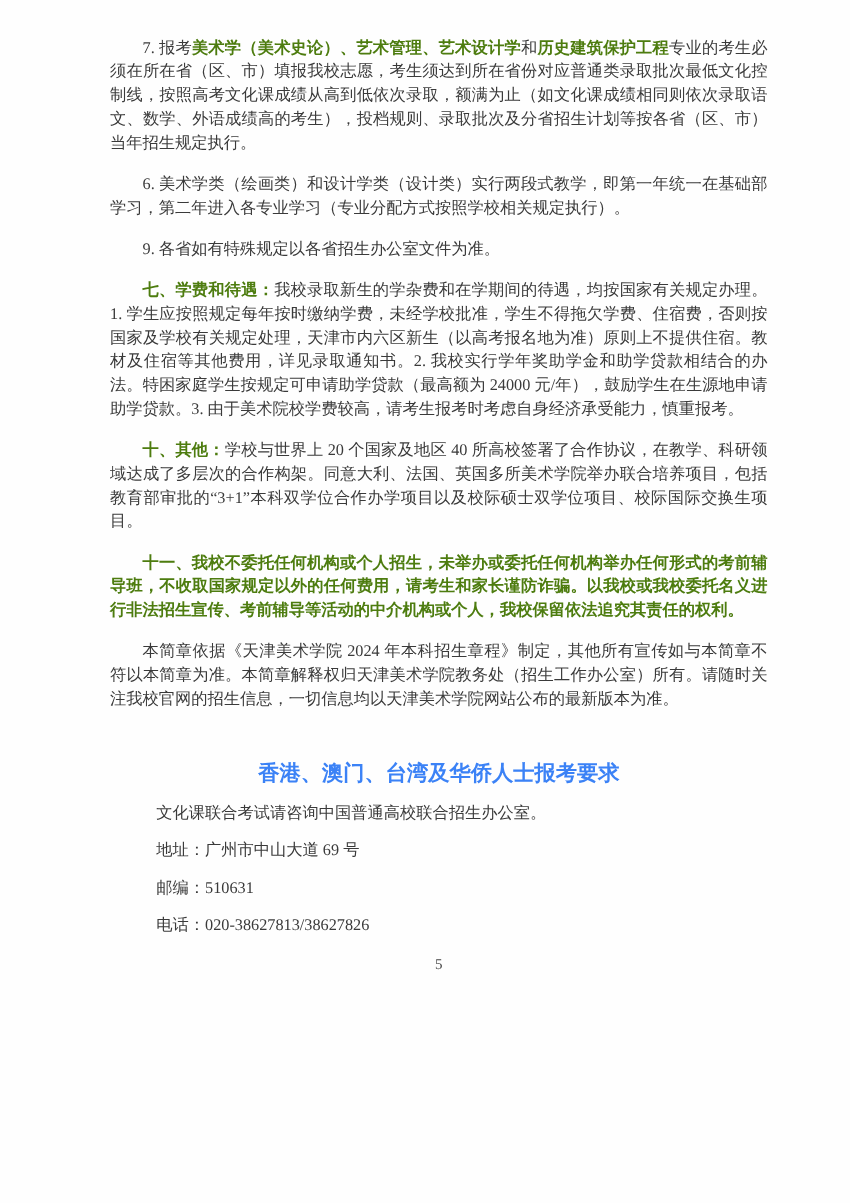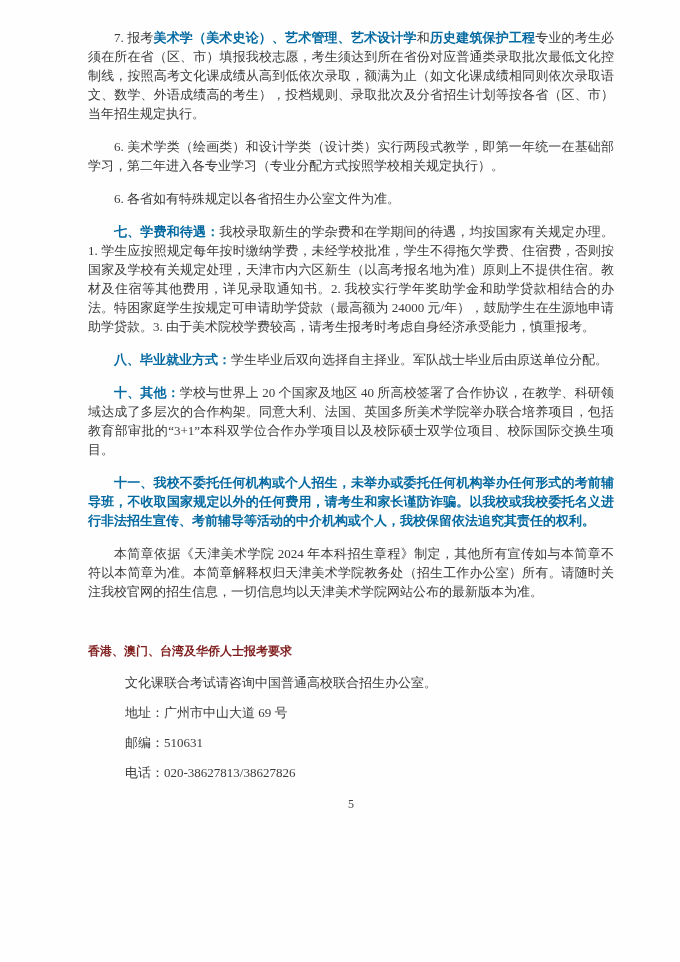--- a/index.html
+++ b/index.html
@@ -24,48 +24,48 @@
     line-height: 19px;
     text-align: justify;
     text-indent: 2em;
     word-break: break-all;
   }
   .page p.block-p:first-child { margin-top: 0; }
   .page p.block-line {
     margin: 11px;
     text-align: left;
   }
-  .bold { font-weight: bold; color: #0369a1; }
+  .bold { font-weight: bold; color: #4d7c0f; }
   .block-h {
     margin: 40px 0 0 0;
-    font-size: 12px;
+    font-size: 17px;
     line-height: 21px;
     font-weight: bold;
+    text-align: center;
     text-indent: 0;
-    color: #7f1d1d;
+    color: #3b82f6;
   }
   .block-pagenum {
     margin: 14px 0 0 0;
     font-size: 12px;
     line-height: 17px;
     text-align: center;
     text-indent: 0;
     color: #444444;
   }
 </style>
 </head>
 <body>
 
 <div class="page">
   <div id="doc-body">
       <p class="block-p"><span>7. 报考</span><span class="bold">美术学（美术史论）、艺术管理、艺术设计学</span><span>和</span><span class="bold">历史建筑保护工程</span><span>专业的考生必须在所在省（区、市）填报我校志愿，考生须达到所在省份对应普通类录取批次最低文化控制线，按照高考文化课成绩从高到低依次录取，额满为止（如文化课成绩相同则依次录取语文、数学、外语成绩高的考生），投档规则、录取批次及分省招生计划等按各省（区、市）当年招生规定执行。</span></p>
       <p class="block-p"><span>6. 美术学类（绘画类）和设计学类（设计类）实行两段式教学，即第一年统一在基础部学习，第二年进入各专业学习（专业分配方式按照学校相关规定执行）。</span></p>
-      <p class="block-p"><span>6. 各省如有特殊规定以各省招生办公室文件为准。</span></p>
+      <p class="block-p"><span>9. 各省如有特殊规定以各省招生办公室文件为准。</span></p>
       <p class="block-p"><span class="bold">七、学费和待遇：</span><span>我校录取新生的学杂费和在学期间的待遇，均按国家有关规定办理。1. 学生应按照规定每年按时缴纳学费，未经学校批准，学生不得拖欠学费、住宿费，否则按国家及学校有关规定处理，天津市内六区新生（以高考报名地为准）原则上不提供住宿。教材及住宿等其他费用，详见录取通知书。2. 我校实行学年奖助学金和助学贷款相结合的办法。特困家庭学生按规定可申请助学贷款（最高额为 24000 元/年），鼓励学生在生源地申请助学贷款。3. 由于美术院校学费较高，请考生报考时考虑自身经济承受能力，慎重报考。</span></p>
-      <p class="block-p"><span class="bold">八、毕业就业方式：</span><span>学生毕业后双向选择自主择业。军队战士毕业后由原送单位分配。</span></p>
       <p class="block-p"><span class="bold">十、其他：</span><span>学校与世界上 20 个国家及地区 40 所高校签署了合作协议，在教学、科研领域达成了多层次的合作构架。同意大利、法国、英国多所美术学院举办联合培养项目，包括教育部审批的“3+1”本科双学位合作办学项目以及校际硕士双学位项目、校际国际交换生项目。</span></p>
       <p class="block-p"><span class="bold">十一、我校不委托任何机构或个人招生，未举办或委托任何机构举办任何形式的考前辅导班，不收取国家规定以外的任何费用，请考生和家长谨防诈骗。以我校或我校委托名义进行非法招生宣传、考前辅导等活动的中介机构或个人，我校保留依法追究其责任的权利。</span></p>
       <p class="block-p"><span>本简章依据《天津美术学院 2024 年本科招生章程》制定，其他所有宣传如与本简章不符以本简章为准。本简章解释权归天津美术学院教务处（招生工作办公室）所有。请随时关注我校官网的招生信息，一切信息均以天津美术学院网站公布的最新版本为准。</span></p>
       <div class="block-h">香港、澳门、台湾及华侨人士报考要求</div>
       <p class="block-line"><span>文化课联合考试请咨询中国普通高校联合招生办公室。</span></p>
       <p class="block-line"><span>地址：广州市中山大道 69 号</span></p>
       <p class="block-line"><span>邮编：510631</span></p>
       <p class="block-line"><span>电话：020-38627813/38627826</span></p>
     </div>
   <div class="block-pagenum">5</div>

